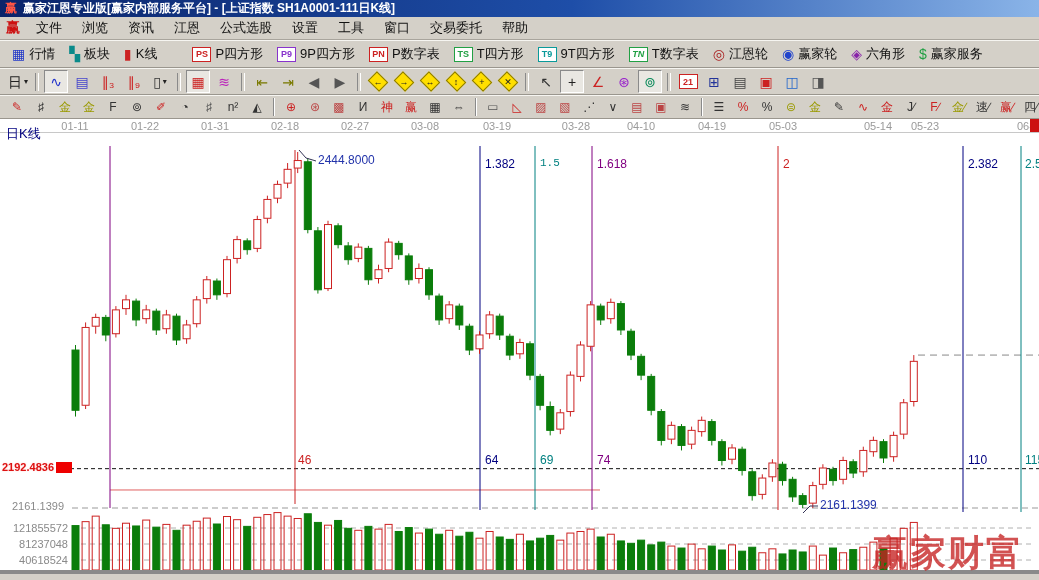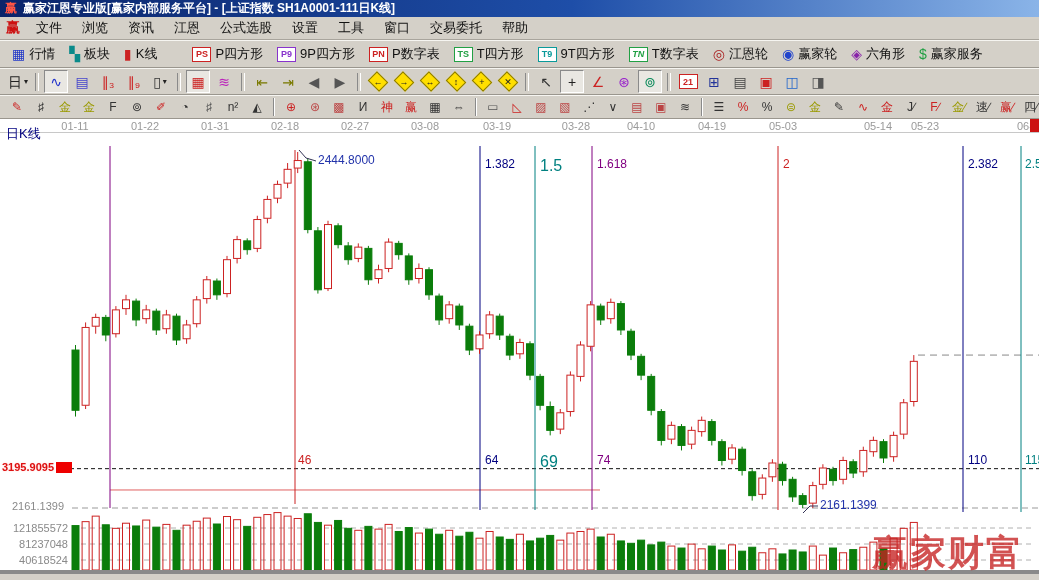--- a/index.html
+++ b/index.html
@@ -644,39 +644,39 @@
       <div class="date-label" style="left: 403px;">03-08</div>
       <div class="date-label" style="left: 475px;">03-19</div>
       <div class="date-label" style="left: 546px; text-align: right;">03-28</div>
       <div class="date-label" style="left: 619px;">04-10</div>
       <div class="date-label" style="left: 690px;">04-19</div>
       <div class="date-label" style="left: 761px;">05-03</div>
       <div class="date-label" style="left: 832px; margin-left: 24px;">05-14</div>
       <div class="date-label" style="left: 903px;">05-23</div>
       <div class="date-label" style="left: 974px; margin-left: 35px;">06-04</div>
       <div class="clabel" style="left: 485px; top: 38px; color: rgb(0, 0, 128); font-size: 12px;">1.382</div>
-      <div class="clabel" style="left: 540px; top: 38px; color: rgb(0, 128, 128); font-size: 16px;">1.5</div>
+      <div class="clabel" style="left: 540px; top: 38px; color: rgb(0, 128, 128); font-size: 11px; font-family: Liberation Mono, monospace;">1.5</div>
       <div class="clabel" style="left: 597px; top: 38px; color: rgb(128, 0, 128); font-size: 12px;">1.618</div>
       <div class="clabel" style="left: 783px; top: 38px; color: rgb(204, 34, 34); font-size: 12px;">2</div>
       <div class="clabel" style="left: 968px; top: 38px; color: rgb(0, 0, 128); font-size: 12px;">2.382</div>
       <div class="clabel" style="left: 1025px; top: 38px; color: rgb(0, 128, 128); font-size: 12px;">2.5</div>
       <div class="clabel" style="left: 298px; top: 334px; color: rgb(204, 34, 34); font-size: 12px;">46</div>
       <div class="clabel" style="left: 485px; top: 334px; color: rgb(0, 0, 128); font-size: 12px;">64</div>
-      <div class="clabel" style="left: 540px; top: 334px; color: rgb(0, 128, 128); font-size: 16px;">69</div>
+      <div class="clabel" style="left: 540px; top: 334px; color: rgb(0, 128, 128); font-size: 12px;">69</div>
       <div class="clabel" style="left: 597px; top: 334px; color: rgb(128, 0, 128); font-size: 12px;">74</div>
       <div class="clabel" style="left: 968px; top: 334px; color: rgb(0, 0, 128); font-size: 12px;">110</div>
       <div class="clabel" style="left: 1025px; top: 334px; color: rgb(0, 128, 128); font-size: 12px;">115</div>
       <div class="clabel" style="left: 318px; top: 34px; color: rgb(34, 51, 170); font-size: 12px;">2444.8000</div>
       <div class="clabel" style="left: 820px; top: 379px; color: rgb(34, 51, 170); font-size: 12px;">2161.1399</div>
       <div class="clabel" style="left: 12px; top: 381px; color: rgb(138, 138, 138);">2161.1399</div>
       <div class="clabel" style="left: 8px; top: 403px; color: rgb(138, 138, 138); width: 60px; text-align: right;">121855572</div>
       <div class="clabel" style="left: 8px; top: 419px; color: rgb(138, 138, 138); width: 60px; text-align: right;">81237048</div>
       <div class="clabel" style="left: 8px; top: 435px; color: rgb(138, 138, 138); width: 60px; text-align: right;">40618524</div>
       <div class="price-tag" style="left: 2px; top: 342px;">
-        <span class="pt-text">3195.9095</span>
+        <span class="pt-text">2192.4836</span>
         <span class="pt-box"></span>
       </div>
     </div>
   <div class="panel-label">日K线</div>
   <div class="scroll-marker"></div>
   <div class="watermark">赢家财富网</div>
   <div class="bottom-strip"></div>
 </div>
 
 </body></html>

